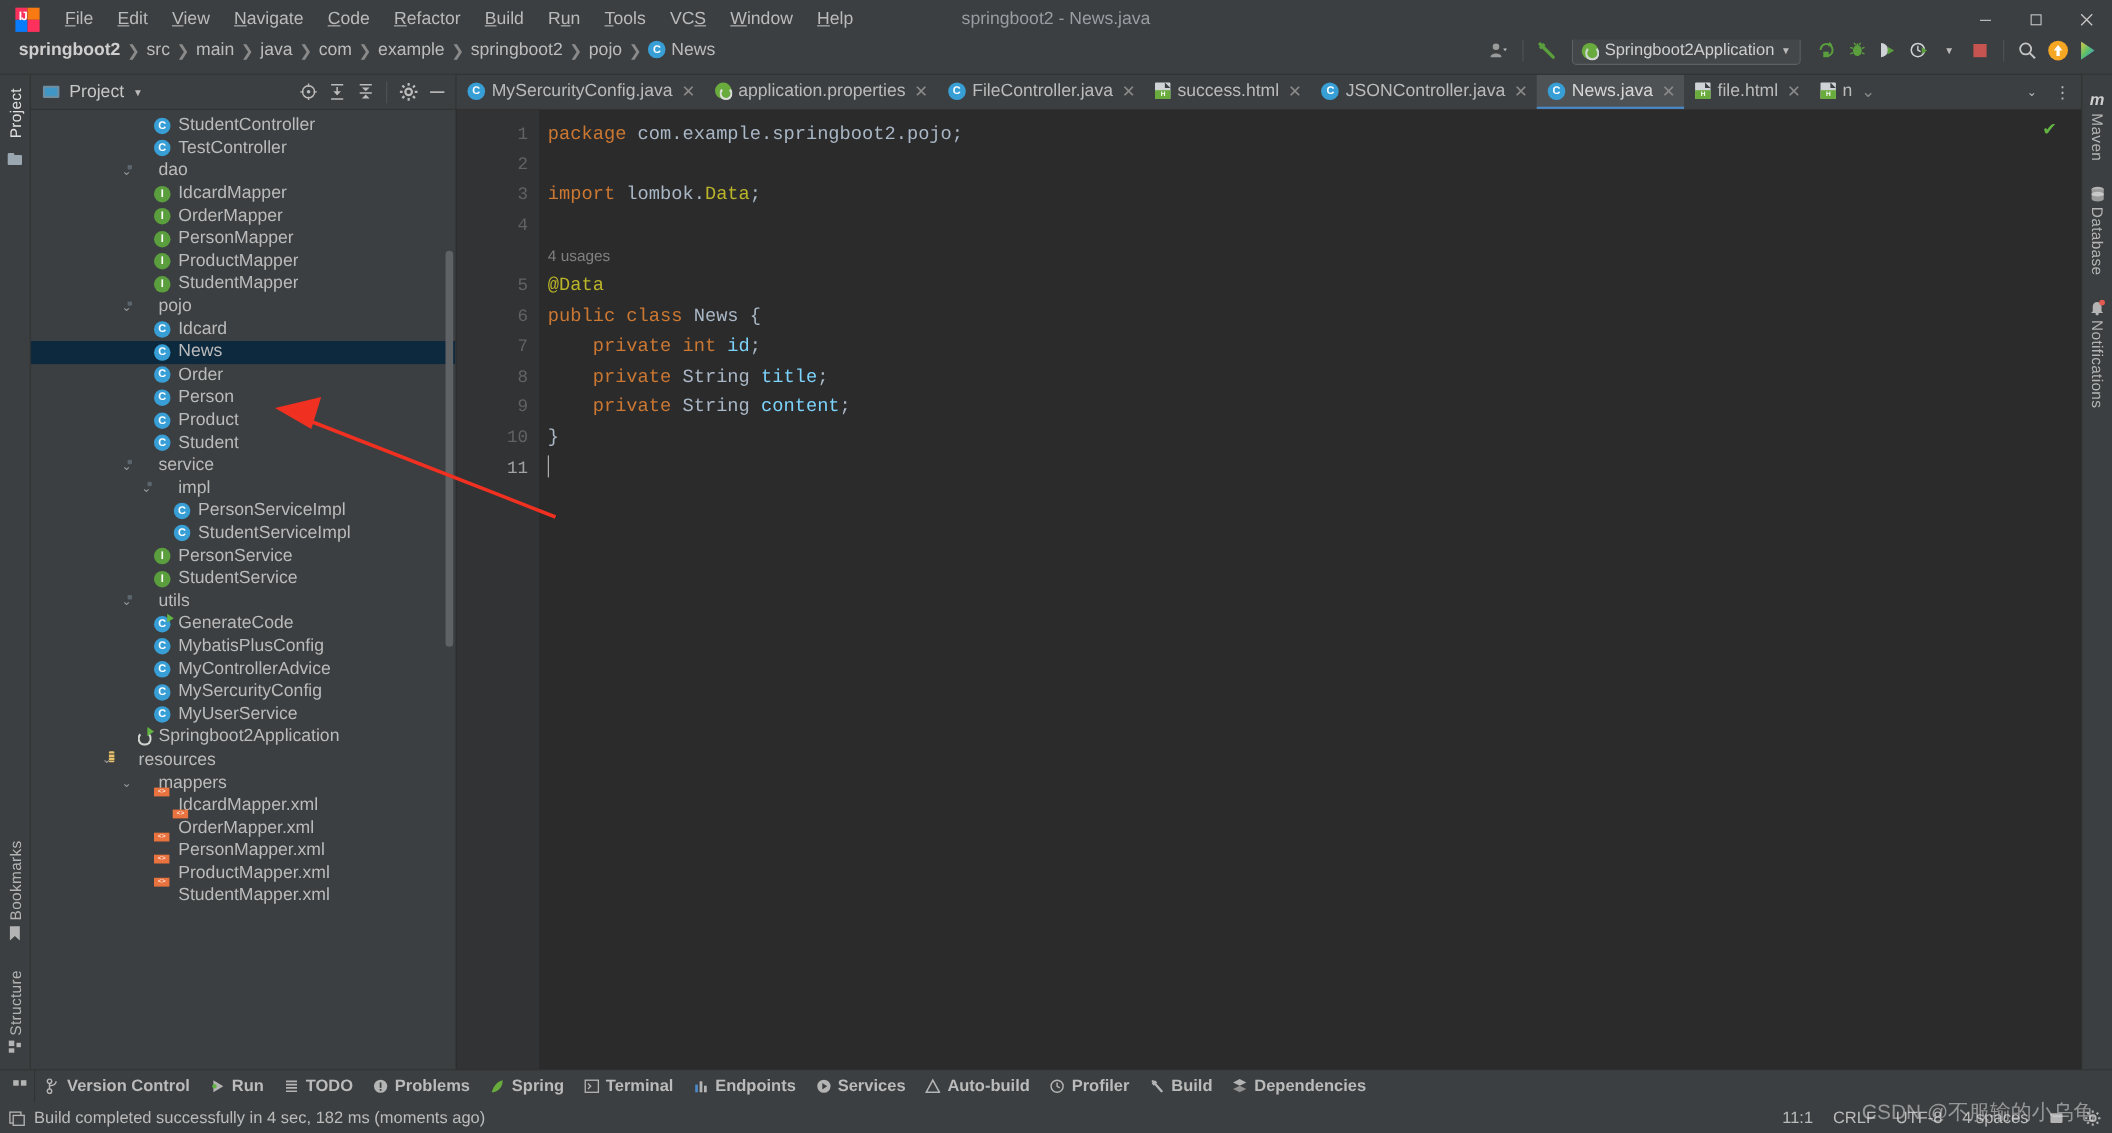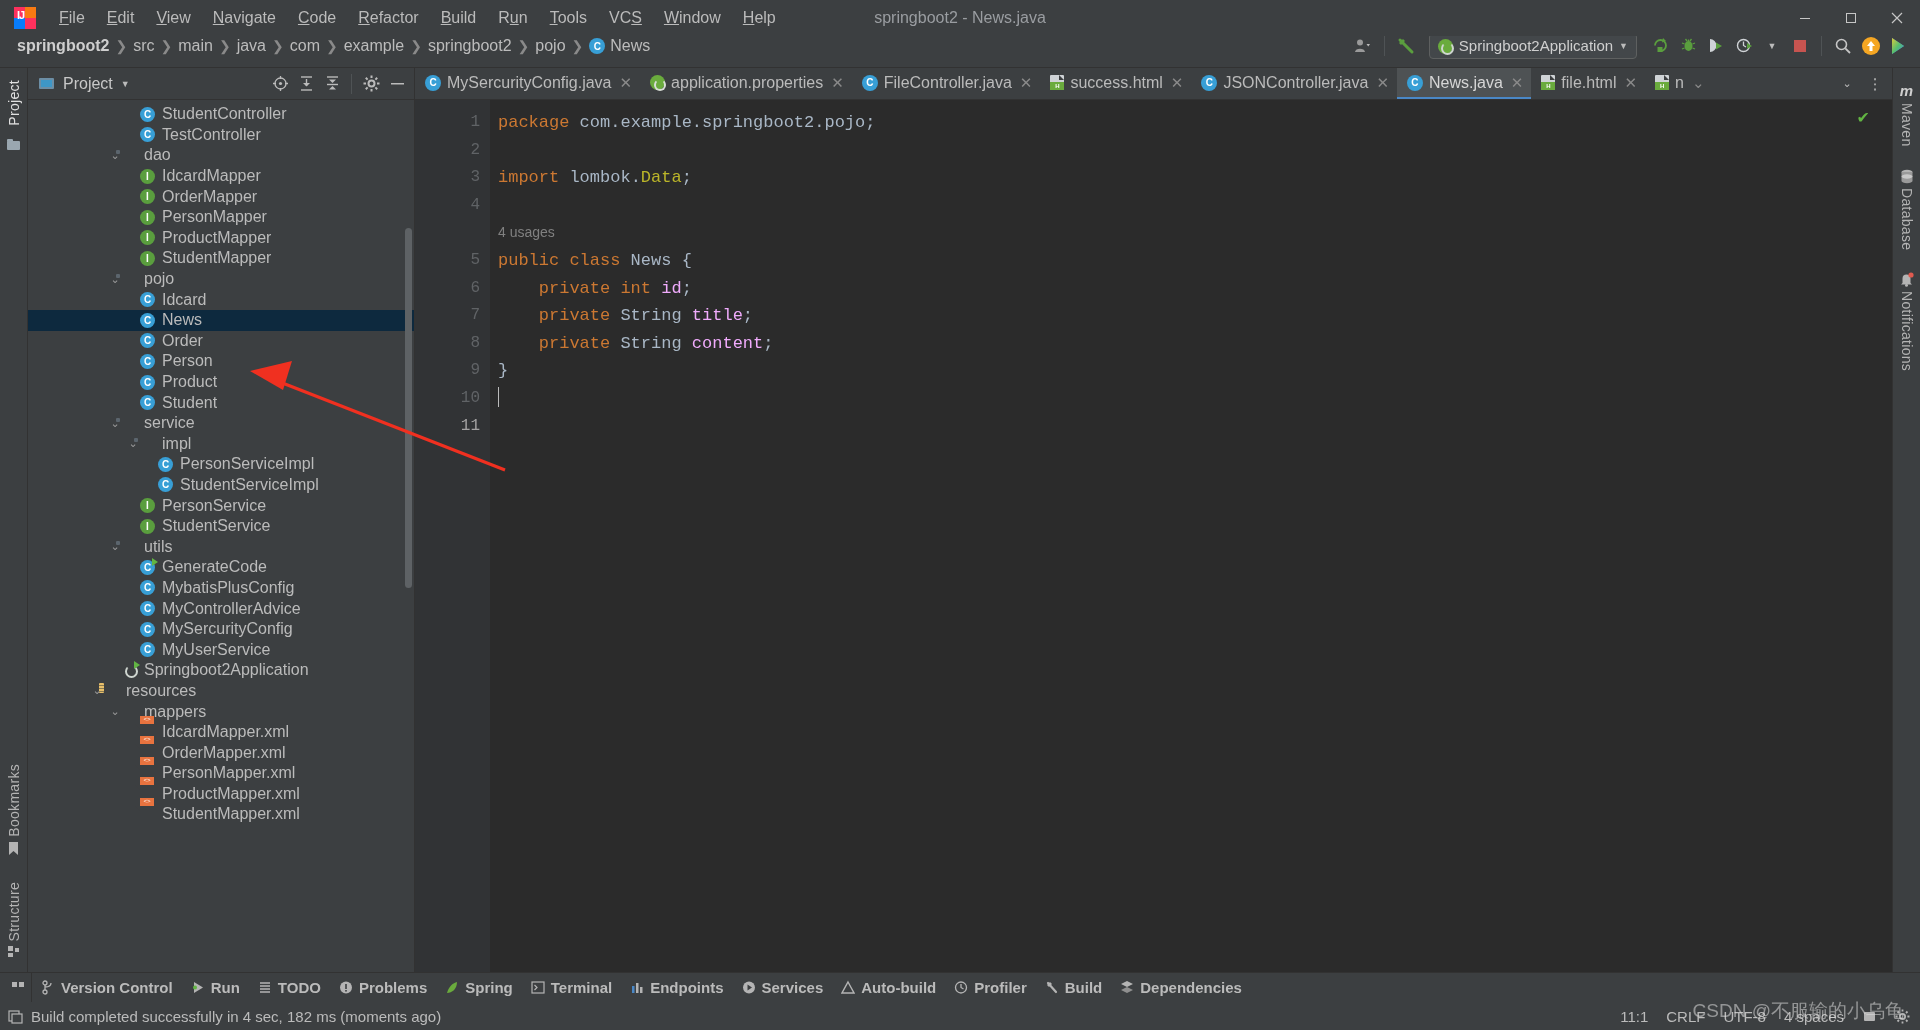--- a/index.html
+++ b/index.html
@@ -125,21 +125,21 @@
   .editor { flex:1 1 auto; display:flex; position:relative; min-height:0; background:#2b2b2b; overflow:hidden;}
   .gutter { width:75px; flex:none; background:#313335; text-align:right; padding:9px 10px 0 0; user-select:none; }
   .gline { height:27.6px; line-height:27.6px; font-family:"Liberation Mono", monospace; font-size:16px; color:#606366; }
   .gline.cur { color:#a4a3a3; }
   .code { flex:1 1 auto; padding:9px 0 12px 8px; font-family:"Liberation Mono", monospace; font-size:17px; position:relative; }
   .cline { height:27.6px; line-height:27.6px; white-space:pre; color:#a9b7c6; }
   .hint { height:27.6px; line-height:27.6px; font-family:"Liberation Sans",sans-serif; font-size:14px; color:#808080; }
   .kw { color:#cc7832; }
   .ann { color:#bbb529; }
   .cls { color:#a9b7c6; }
-  .fld { color:#f0abfc; }
+  .fld { color:#7dd3fc; }
   .caret { display:inline-block; width:1px; height:20px; background:#bbbbbb; vertical-align:-4px; }
   .editor-scroll-v { position:absolute; right:0; top:0; bottom:0; width:14px; background:#2b2b2b; }
   .editor-scroll-h { position:absolute; left:75px; right:14px; bottom:0; height:13px; background:#2b2b2b; }
   .check-mark { position:absolute; right:22px; top:8px; color:#62b543; font-size:16px; }
 
   
   .rightstrip {
     width:28px; flex:none; background:#3c3f41; border-left:1px solid #323232;
     display:flex; flex-direction:column; align-items:center; padding-top:8px; gap:10px;
   }
@@ -595,21 +595,21 @@
           <div class="trow" style="padding-left: 80px;">
             <span class="chev">⌄</span>
             <span class="ico"><span class="ico-folder plain"></span></span>
             <span class="tlabel">mappers</span>
           </div>
           <div class="trow" style="padding-left: 98px;">
             <span class="chev"></span>
             <span class="ico"><span class="ico-xml"></span></span>
             <span class="tlabel">IdcardMapper.xml</span>
           </div>
-          <div class="trow" style="padding-left: 98px;">
+          <div class="trow" style="padding-left: 98px; text-align: right;">
             <span class="chev"></span>
             <span class="ico"><span class="ico-xml"></span></span>
             <span class="tlabel">OrderMapper.xml</span>
           </div>
           <div class="trow" style="padding-left: 98px;">
             <span class="chev"></span>
             <span class="ico"><span class="ico-xml"></span></span>
             <span class="tlabel">PersonMapper.xml</span>
           </div>
           <div class="trow" style="padding-left: 98px;">
@@ -687,20 +687,21 @@
             <div class="gline">9</div>
             <div class="gline">10</div>
             <div class="gline cur">11</div>
           </div>
         <div class="code" id="code">
             <div class="cline"><span class="kw">package</span><span class="cls"> com.example.springboot2.pojo;</span></div>
             <div class="cline">&nbsp;</div>
             <div class="cline"><span class="kw">import</span><span class="cls"> lombok.</span><span class="ann">Data</span><span class="cls">;</span></div>
             <div class="cline">&nbsp;</div>
             <div class="hint">4 usages</div>
+            <div class="cline"><span class="ann">@Data</span></div>
             <div class="cline"><span class="kw">public class</span><span class="cls"> News {</span></div>
             <div class="cline"><span class="kw">    private int</span><span class="cls"> </span><span class="fld">id</span><span class="cls">;</span></div>
             <div class="cline"><span class="kw">    private</span><span class="cls"> String </span><span class="fld">title</span><span class="cls">;</span></div>
             <div class="cline"><span class="kw">    private</span><span class="cls"> String </span><span class="fld">content</span><span class="cls">;</span></div>
             <div class="cline"><span class="cls">}</span></div>
             <div class="cline"><span class="caret"></span></div>
           </div>
         <span class="check-mark">✔</span>
         <div class="editor-scroll-v"></div>
         <div class="editor-scroll-h"></div>

